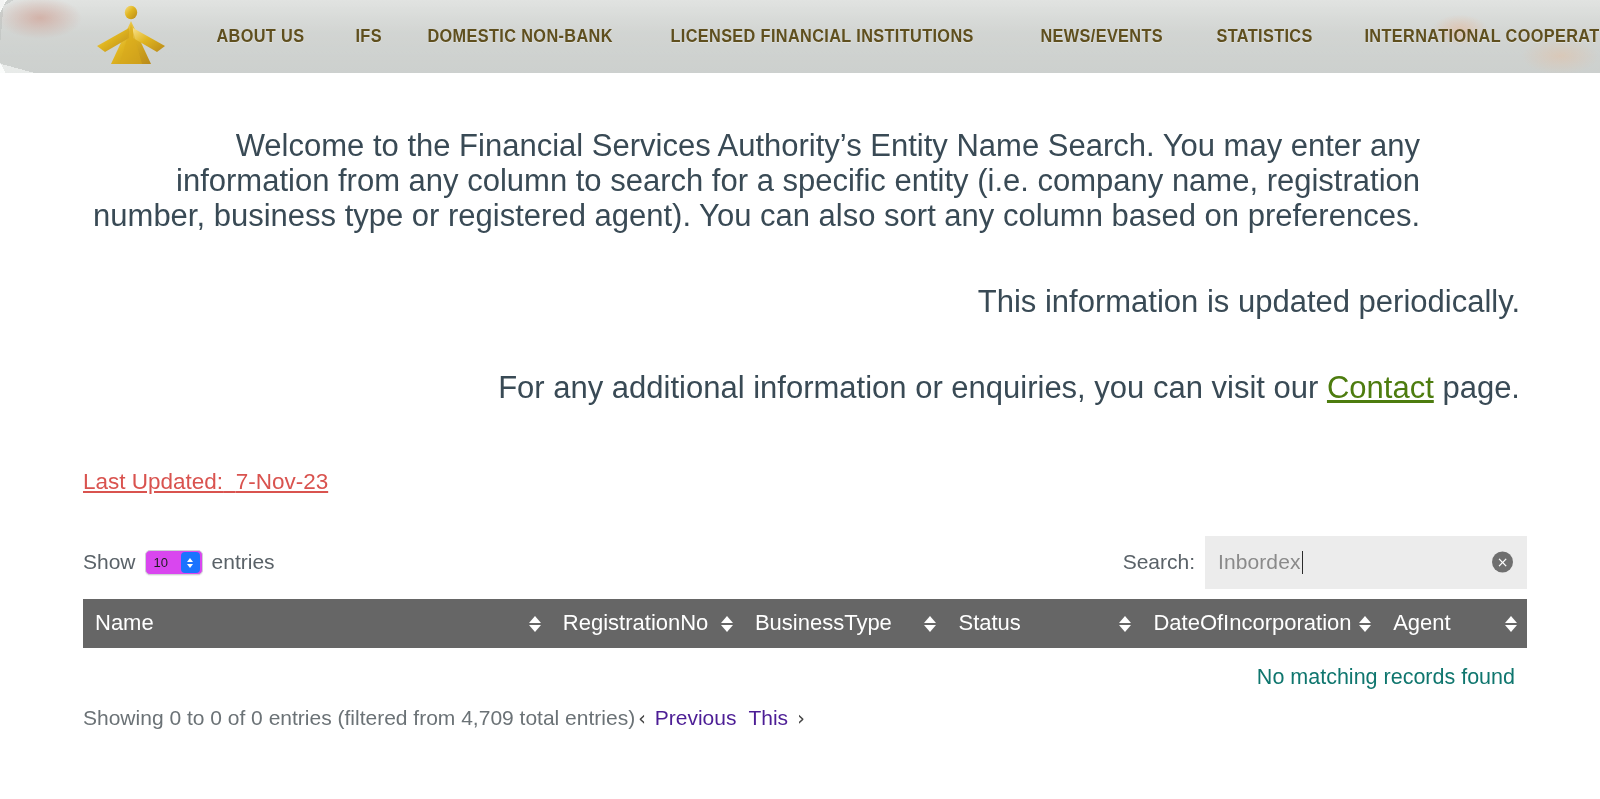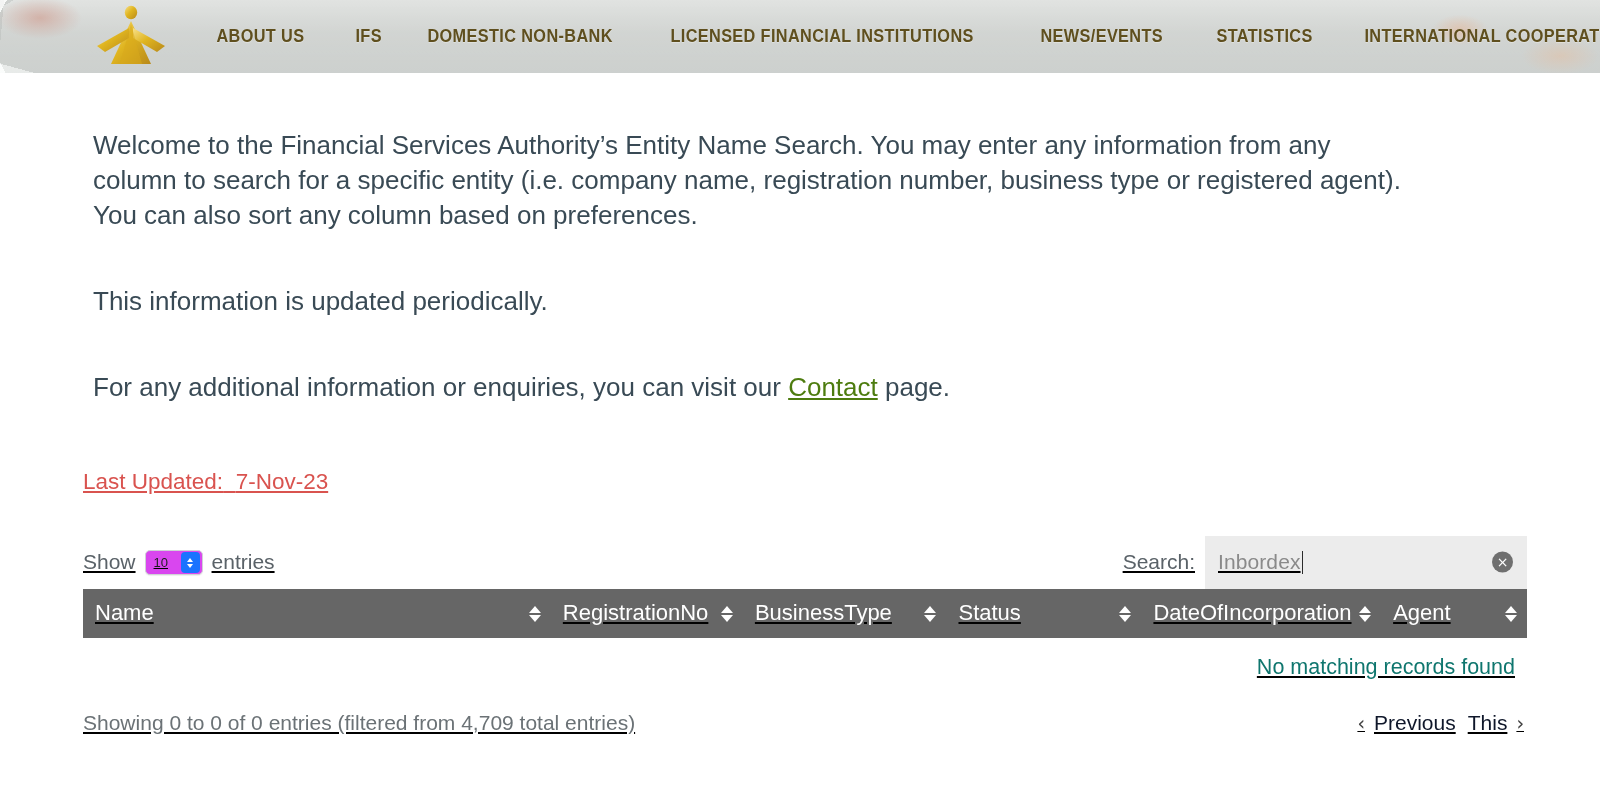--- a/index.html
+++ b/index.html
@@ -77,25 +77,26 @@
   }
 
   
   .content {
     padding: 0 0 0 0;
     position: relative;
     width: 1600px;
   }
   .para {
     color: #394a55;
-    font-size: 26px;
+    font-size: 31px;
     line-height: 35px;
     margin: 0;
     padding: 0 80px 0 93px;
     font-weight: 400;
+    text-align: right;
   }
   .p1 { padding-top: 55px; max-width: 1500px; }
   .p2 { padding-top: 51px; }
   .p3 { padding-top: 51px; }
   .contact-link {
     color: #4d7c0f;
     text-decoration: underline;
     cursor: pointer;
   }
   .updated {
@@ -105,21 +106,20 @@
     margin-top: 64px;
     font-weight: 400;
     text-decoration: underline;
   }
 
   
   .table-wrap {
     margin-top: 44px;
     padding: 0 73px 0 83px;
     position: relative;
-    text-decoration: underline;
   }
   .controls-row {
     display: flex;
     align-items: center;
     justify-content: space-between;
     height: 46px;
   }
   .length-ctl {
     display: flex;
     align-items: center;
@@ -200,21 +200,21 @@
     line-height: 21px;
     text-align: center;
     cursor: pointer;
     font-family: "DejaVu Sans", sans-serif;
   }
 
   
   table.dt {
     width: 100%;
     border-collapse: collapse;
-    margin-top: 4px;
+    margin-top: 14px;
     table-layout: fixed;
   }
   table.dt thead th {
     background: #666666;
     color: #ffffff;
     font-size: 22px;
     font-weight: 400;
     text-align: left;
     padding: 9px 12px 10px 12px;
     height: 49px;
@@ -244,22 +244,22 @@
     color: #0f766e;
     font-size: 21.5px;
     padding: 17px 12px 12px 13px;
     text-align: right;
     border-bottom: none;
   }
 
   .footer-row {
     display: flex;
     align-items: center;
-    justify-content: space-between;
-    margin-top: 19px;
+    justify-content: flex-start;
+    margin-top: 4px;
   }
   .info {
     color: #6b7276;
     font-size: 21px;
   }
   .paginate {
     display: flex;
     align-items: center;
     color: #b3b8bb;
     font-size: 21px;
@@ -267,21 +267,21 @@
   }
   .pag-chevron {
     color: #444;
     font-size: 19px;
     padding: 0 3px;
     font-family: "DejaVu Sans", sans-serif;
   }
   .pag-btn {
     padding: 0 6px;
     cursor: pointer;
-    color: #0f172a;
+    color: #4c1d95;
   }
 </style>
 </head>
 <body>
 
 <div class="banner">
   <div class="banner-photo"></div>
   <div class="banner-veil"></div>
   <div class="banner-inner">
 

